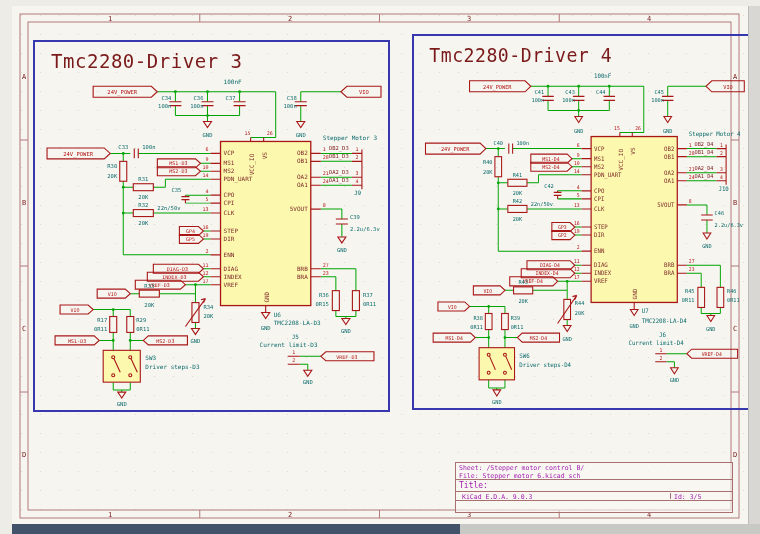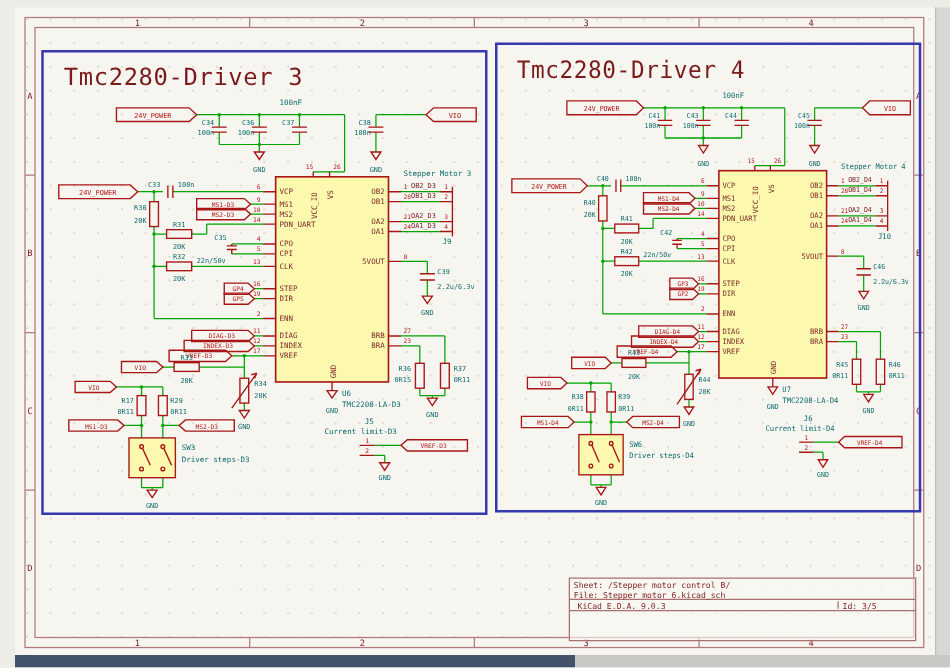--- a/index.html
+++ b/index.html
@@ -9,33 +9,33 @@
   }
   #canvas{
     position:absolute;left:12px;top:6px;width:736px;height:518px;
     background-color:#f6f5f0;
     background-image:radial-gradient(#dcd9cf 0.6px, transparent 0.7px);
     background-size:19px 19px;
   }
   #frame-svg{position:absolute;left:12px;top:6px;}
   .driver-slot{position:absolute;border:2px solid #3737ae;background:transparent;}
   #slot-d3{left:33px;top:40px;width:353px;height:368px;}
-  #slot-d4{left:396px;top:34px;width:337px;height:372px;}
+  #slot-d4{left:412px;top:34px;width:337px;height:372px;}
   .driver-slot svg{width:100%;height:100%;display:block;}
   svg text{font-family:"DejaVu Sans Mono",monospace;}
   .t{fill:#0c6b6b;} .m{fill:#7a1a1a;} .r{fill:#b41414;} .pn{fill:#7d2a2a;}
   .f5{font-size:5px;} .f55{font-size:5.5px;} .f6{font-size:6px;}
   .wire{stroke:#00a400;stroke-width:1;fill:none;}
   .sym{stroke:#a81616;stroke-width:1.1;fill:none;}
   .body{stroke:#a81616;stroke-width:1.1;fill:none;}
   .icbox{fill:#fcf8ad;stroke:#a81616;stroke-width:1.3;}
   .jdot{fill:#00a400;}
   #titleblock{
     position:absolute;left:455px;top:462px;width:276px;height:49px;
-    border:1px solid #a87070;color:#7f1d1d;background:rgba(250,249,244,0.6);
+    border:1px solid #a87070;color:#a21caf;background:rgba(250,249,244,0.6);
   }
   #titleblock .tb-row{border-bottom:1px solid #a87070;box-sizing:border-box;padding:1px 3px;}
   #tb-sheet{height:17px;font-size:6.5px;line-height:8px;}
   #tb-title{height:12px;font-size:8px;}
   #tb-meta{height:9px;font-size:6.5px;display:flex;padding:0;}
   #tb-app{height:9px;font-size:6.5px;display:flex;padding:0;border-bottom:none;gap:44px;}
   .tb-cell{padding:0 3px;box-sizing:border-box;}
   .bl{border-left:1px solid #a87070;}
   #bottombar-dark{position:absolute;left:12px;top:524px;width:448px;height:10px;background:#41526a;}
   #bottombar-light{position:absolute;left:460px;top:524px;width:300px;height:10px;background:#c8c8c4;}
@@ -559,20 +559,21 @@
   <text x="311" y="318.5" class="r f5" text-anchor="middle">VREF-D4</text>
   <text x="272" y="344" class="t f55" text-anchor="middle">GND</text>
 </svg>
 </div>
 
 <div id="titleblock">
   <div class="tb-row" id="tb-sheet">
     <div>Sheet: /Stepper motor control B/</div>
     <div>File: Stepper motor 6.kicad_sch</div>
   </div>
+  <div class="tb-row" id="tb-title">Title:</div>
   <div class="tb-row" id="tb-app">
     <div class="tb-cell" style="flex:1;">KiCad E.D.A. 9.0.3</div>
     <div class="tb-cell bl" style="width:59px;">Id: 3/5</div>
   </div>
 </div>
 
 <div id="bottombar-dark"></div>
 <div id="bottombar-light"></div>
 <div id="rightstrip"></div>
 

